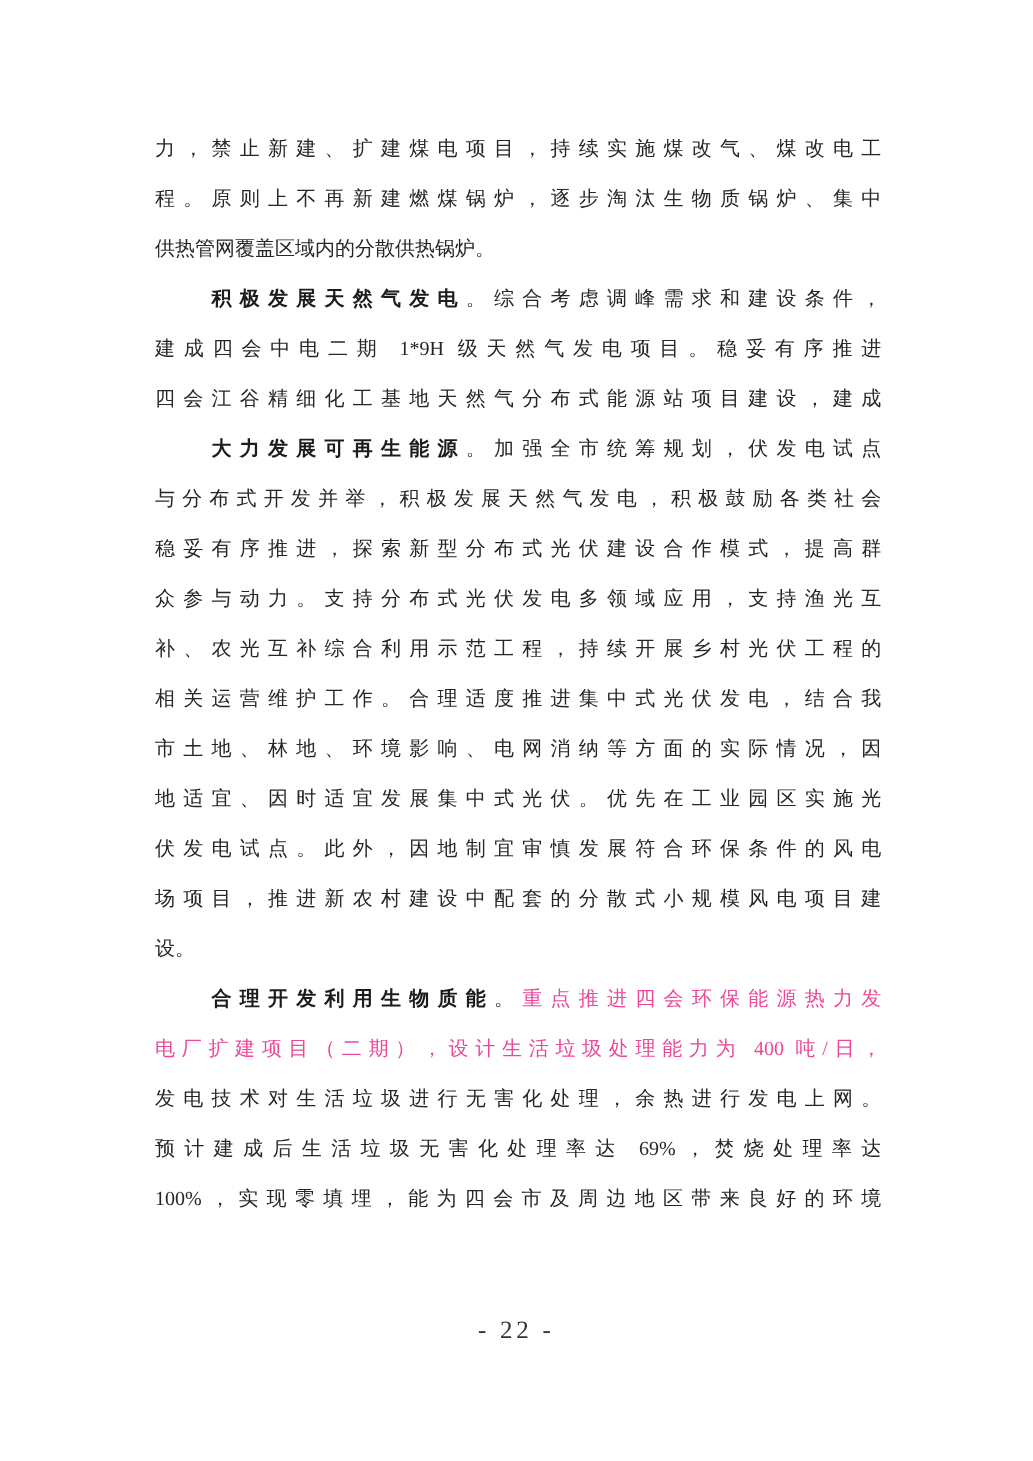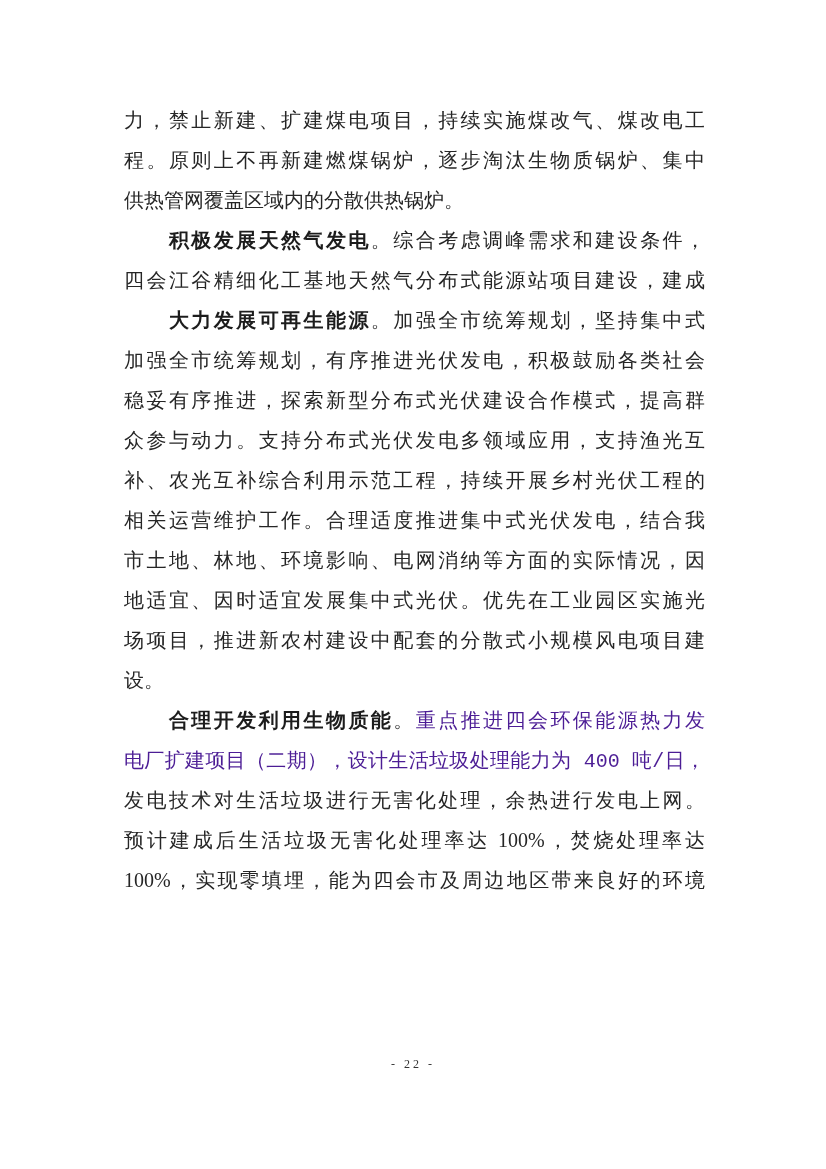--- a/index.html
+++ b/index.html
@@ -14,21 +14,21 @@
     background: #ffffff;
     font-family: "Liberation Serif", "DejaVu Serif", serif;
     color: #262626;
     overflow: hidden;
   }
   .doc {
     position: absolute;
     left: 124px;
     top: 100px;
     width: 581px;
-    font-size: 20px;
+    font-size: 16px;
     line-height: 40px;
   }
   .paragraph {
     margin: 0;
   }
   .line {
     height: 40px;
     text-align: justify;
     text-align-last: justify;
     text-justify: inter-ideograph;
@@ -37,63 +37,64 @@
   }
   .line.line-end {
     text-align-last: left;
   }
   .run-bold {
     font-weight: bold;
     color: #1c1c1c;
     font-family: Liberation Mono, monospace;
   }
   .run-red {
-    color: #4c1d95;
-    font-family: Liberation Mono, monospace;
+    color: #ec4899;
   }
   .page-number {
     position: absolute;
     left: 0;
     top: 1052px;
     width: 100%;
     text-align: center;
-    font-size: 12px;
+    font-size: 20px;
     line-height: 24px;
     letter-spacing: 3px;
     color: #333333;
   }
 </style>
 </head>
 <body>
 
 <div class="page">
   <div class="doc">
       <div class="paragraph">
         <div class="line"><span class="run-normal">力，禁止新建、扩建煤电项目，持续实施煤改气、煤改电工</span></div>
         <div class="line"><span class="run-normal">程。原则上不再新建燃煤锅炉，逐步淘汰生物质锅炉、集中</span></div>
         <div class="line line-end"><span class="run-normal">供热管网覆盖区域内的分散供热锅炉。</span></div>
       </div>
       <div class="paragraph">
         <div class="line"><span class="run-normal">　　</span><span class="run-bold">积极发展天然气发电</span><span class="run-normal">。综合考虑调峰需求和建设条件，</span></div>
+        <div class="line"><span class="run-normal">建成四会中电二期 1*9H 级天然气发电项目。稳妥有序推进</span></div>
         <div class="line"><span class="run-normal">四会江谷精细化工基地天然气分布式能源站项目建设，建成</span></div>
       </div>
       <div class="paragraph">
-        <div class="line"><span class="run-normal">　　</span><span class="run-bold">大力发展可再生能源</span><span class="run-normal">。加强全市统筹规划，坚持集中式</span></div>
-        <div class="line"><span class="run-normal">加强全市统筹规划，有序推进光伏发电，积极鼓励各类社会</span></div>
+        <div class="line"><span class="run-normal">　　</span><span class="run-bold">大力发展可再生能源</span><span class="run-normal">。加强全市统筹规划，伏发电试点</span></div>
+        <div class="line"><span class="run-normal">与分布式开发并举，积极发展天然气发电，积极鼓励各类社会</span></div>
         <div class="line"><span class="run-normal">稳妥有序推进，探索新型分布式光伏建设合作模式，提高群</span></div>
         <div class="line"><span class="run-normal">众参与动力。支持分布式光伏发电多领域应用，支持渔光互</span></div>
         <div class="line"><span class="run-normal">补、农光互补综合利用示范工程，持续开展乡村光伏工程的</span></div>
         <div class="line"><span class="run-normal">相关运营维护工作。合理适度推进集中式光伏发电，结合我</span></div>
         <div class="line"><span class="run-normal">市土地、林地、环境影响、电网消纳等方面的实际情况，因</span></div>
         <div class="line"><span class="run-normal">地适宜、因时适宜发展集中式光伏。优先在工业园区实施光</span></div>
+        <div class="line"><span class="run-normal">伏发电试点。此外，因地制宜审慎发展符合环保条件的风电</span></div>
         <div class="line"><span class="run-normal">场项目，推进新农村建设中配套的分散式小规模风电项目建</span></div>
         <div class="line line-end"><span class="run-normal">设。</span></div>
       </div>
       <div class="paragraph">
         <div class="line"><span class="run-normal">　　</span><span class="run-bold">合理开发利用生物质能</span><span class="run-normal">。</span><span class="run-red">重点推进四会环保能源热力发</span></div>
         <div class="line"><span class="run-red">电厂扩建项目（二期），设计生活垃圾处理能力为 400 吨/日，</span></div>
         <div class="line"><span class="run-normal">发电技术对生活垃圾进行无害化处理，余热进行发电上网。</span></div>
-        <div class="line"><span class="run-normal">预计建成后生活垃圾无害化处理率达 100%，焚烧处理率达</span></div>
+        <div class="line"><span class="run-normal">预计建成后生活垃圾无害化处理率达 69%，焚烧处理率达</span></div>
         <div class="line"><span class="run-normal">100%，实现零填埋，能为四会市及周边地区带来良好的环境</span></div>
       </div>
     </div>
   <div class="page-number">- 22 -</div>
 </div>
 
 </body></html>

